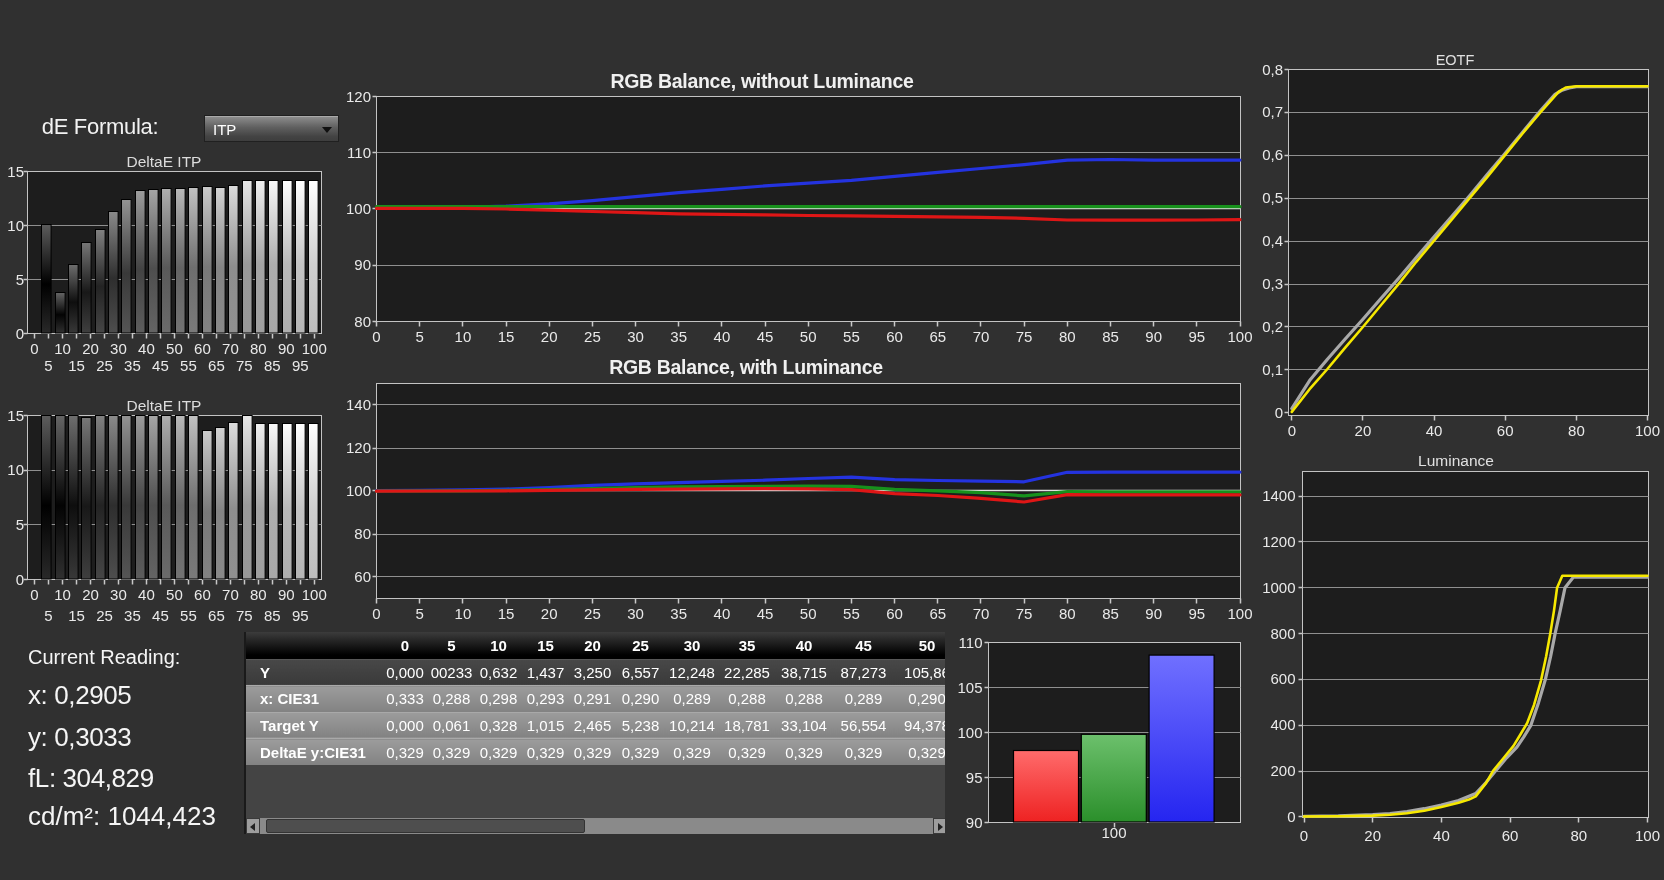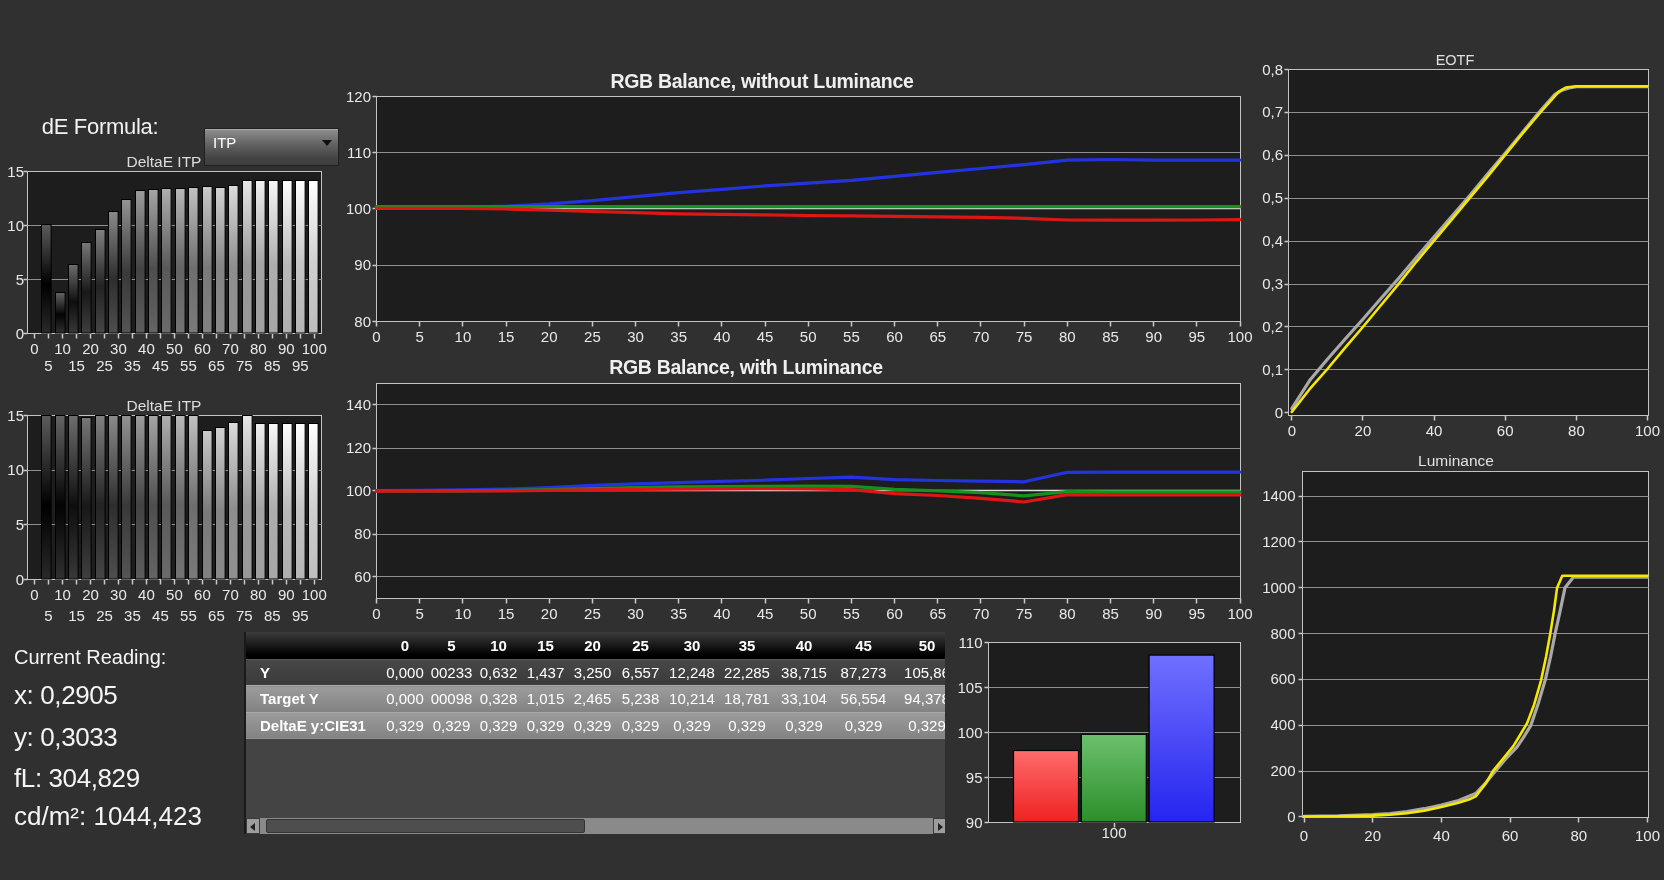--- a/index.html
+++ b/index.html
@@ -2,29 +2,29 @@
 <html><head><meta charset="utf-8"><title>Grayscale Tracking</title>
 <style>
 * { margin:0; padding:0; box-sizing:border-box; }
 html,body { width:1664px; height:880px; background:#303030; overflow:hidden;
   font-family:"Liberation Sans",sans-serif; }
 #page { position:relative; width:1664px; height:880px; background:#303030; }
 #title { position:absolute; left:10px; top:41px; font-size:40px; letter-spacing:-0.95px;
   color:#fafafa; }
 #deform { position:absolute; left:0; top:114px; width:200px; text-align:center;
   font-size:22px; color:#f2f2f2; letter-spacing:-0.3px; }
-#dd { position:absolute; left:204px; top:128px; width:135px; height:38px;
+#dd { position:absolute; left:204px; top:115px; width:135px; height:27px;
   background:linear-gradient(to bottom,#909090 0%,#606060 45%,#434343 82%,#3e3e3e 100%);
   border:1px solid #202020; box-shadow:inset 0 1px 0 #aaa; }
 #dd .val { position:absolute; left:8px; top:5px; font-size:15px; color:#fff; }
 #dd .arr { position:absolute; right:6px; top:11px; width:0; height:0;
   border-left:5.5px solid transparent; border-right:5.5px solid transparent;
   border-top:6px solid #101010; }
 #reading { position:absolute; left:14px; top:0; color:#f5f5f5; }
-#reading div { position:absolute; left:0; white-space:nowrap; }
+#reading div { position:absolute; left:14px; white-space:nowrap; }
 #reading .h { font-size:20px; top:646px; }
 #reading .v { font-size:26px; letter-spacing:-0.4px; }
 #tablewrap { position:absolute; left:244px; top:632px; width:701px; height:202px;
   background:#444; overflow:hidden; border-left:2px solid #1a1a1a; }
 table { border-collapse:collapse; table-layout:fixed; width:699px; }
 th { height:27px; background:linear-gradient(to bottom,#3c3c3c 0%,#1c1c1c 45%,#000 85%);
   color:#fff; font-size:15px; font-weight:bold; text-align:center; }
 td { height:26.5px; color:#fff; font-size:15px; text-align:center;
   white-space:nowrap; overflow:hidden; }
 td.lbl { text-align:left; padding-left:14px; font-weight:bold; }
@@ -590,23 +590,37 @@
             <td>1,437</td>
             <td>3,250</td>
             <td>6,557</td>
             <td>12,248</td>
             <td>22,285</td>
             <td>38,715</td>
             <td>87,273</td>
             <td>105,86</td>
           </tr>
           <tr class="light">
+            <td class="lbl">x: CIE31</td>
+            <td>0,333</td>
+            <td>0,288</td>
+            <td>0,298</td>
+            <td>0,293</td>
+            <td>0,291</td>
+            <td>0,290</td>
+            <td>0,289</td>
+            <td>0,288</td>
+            <td>0,288</td>
+            <td>0,289</td>
+            <td>0,290</td>
+          </tr>
+          <tr class="light">
             <td class="lbl">Target Y</td>
             <td>0,000</td>
-            <td>00098</td>
+            <td>0,061</td>
             <td>0,328</td>
             <td>1,015</td>
             <td>2,465</td>
             <td>5,238</td>
             <td>10,214</td>
             <td>18,781</td>
             <td>33,104</td>
             <td>56,554</td>
             <td>94,378</td>
           </tr>

